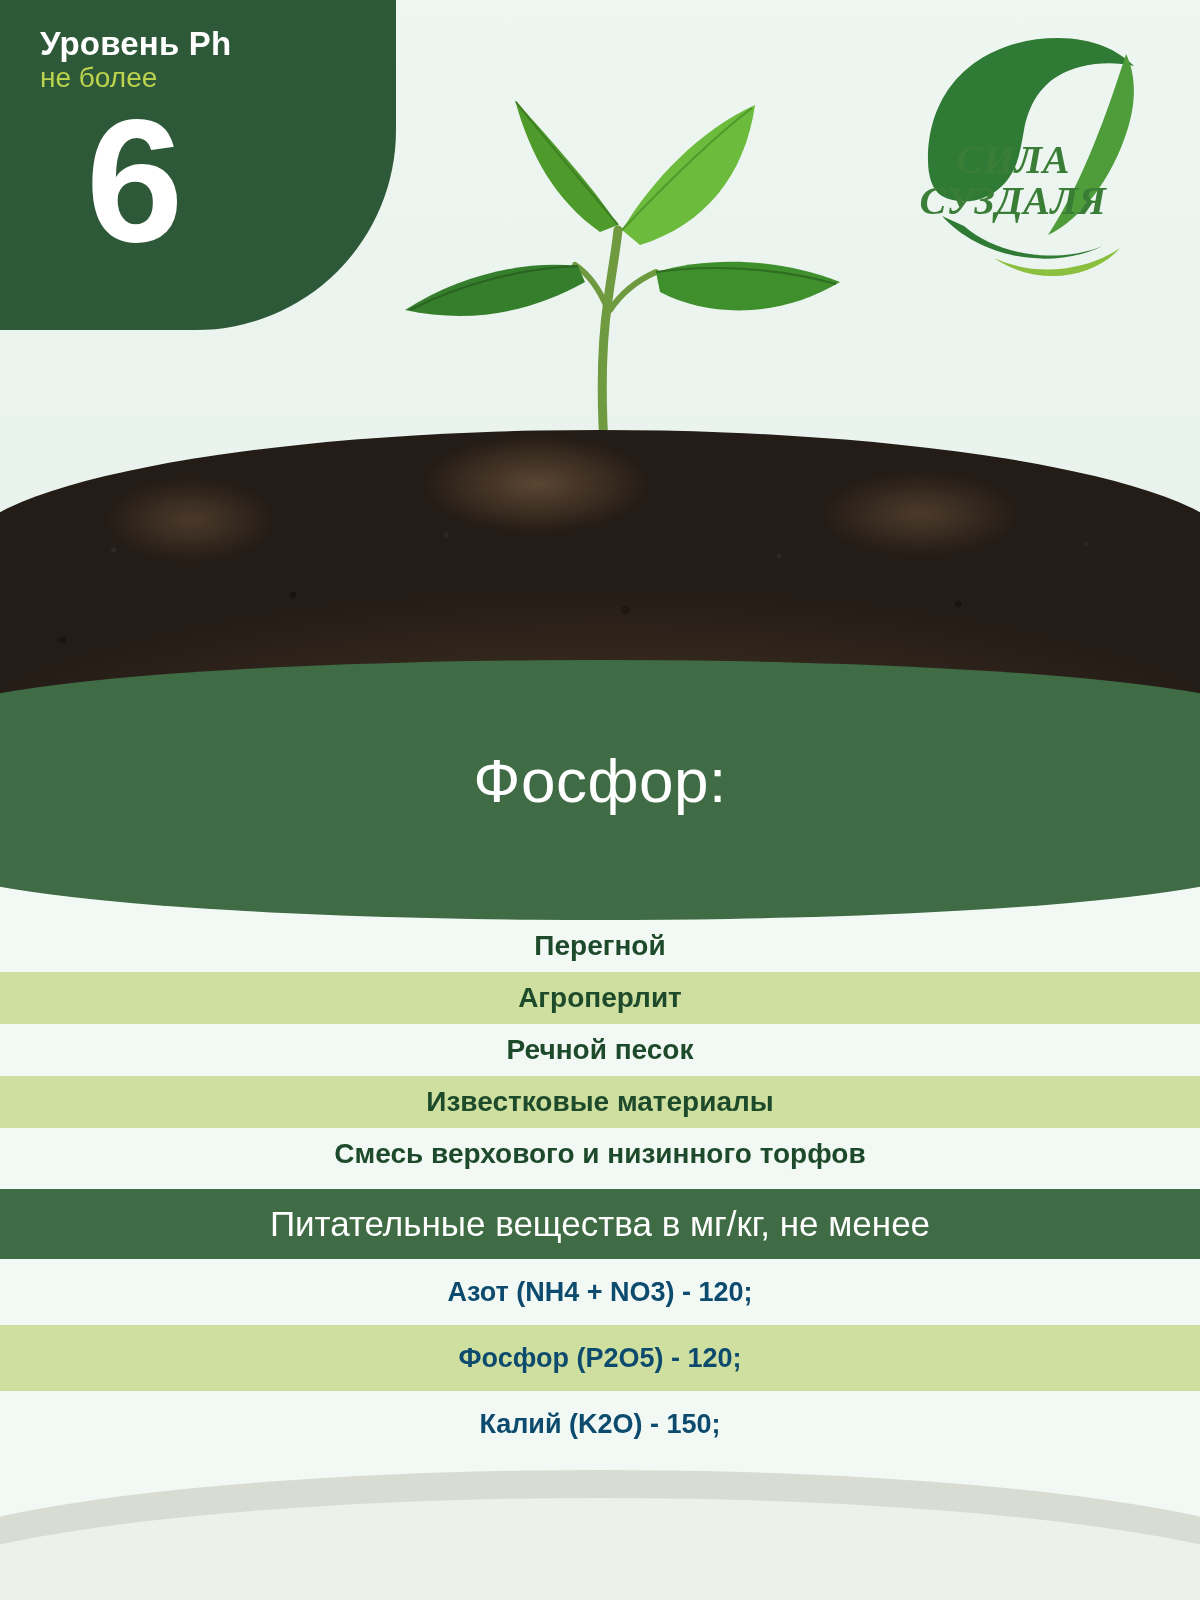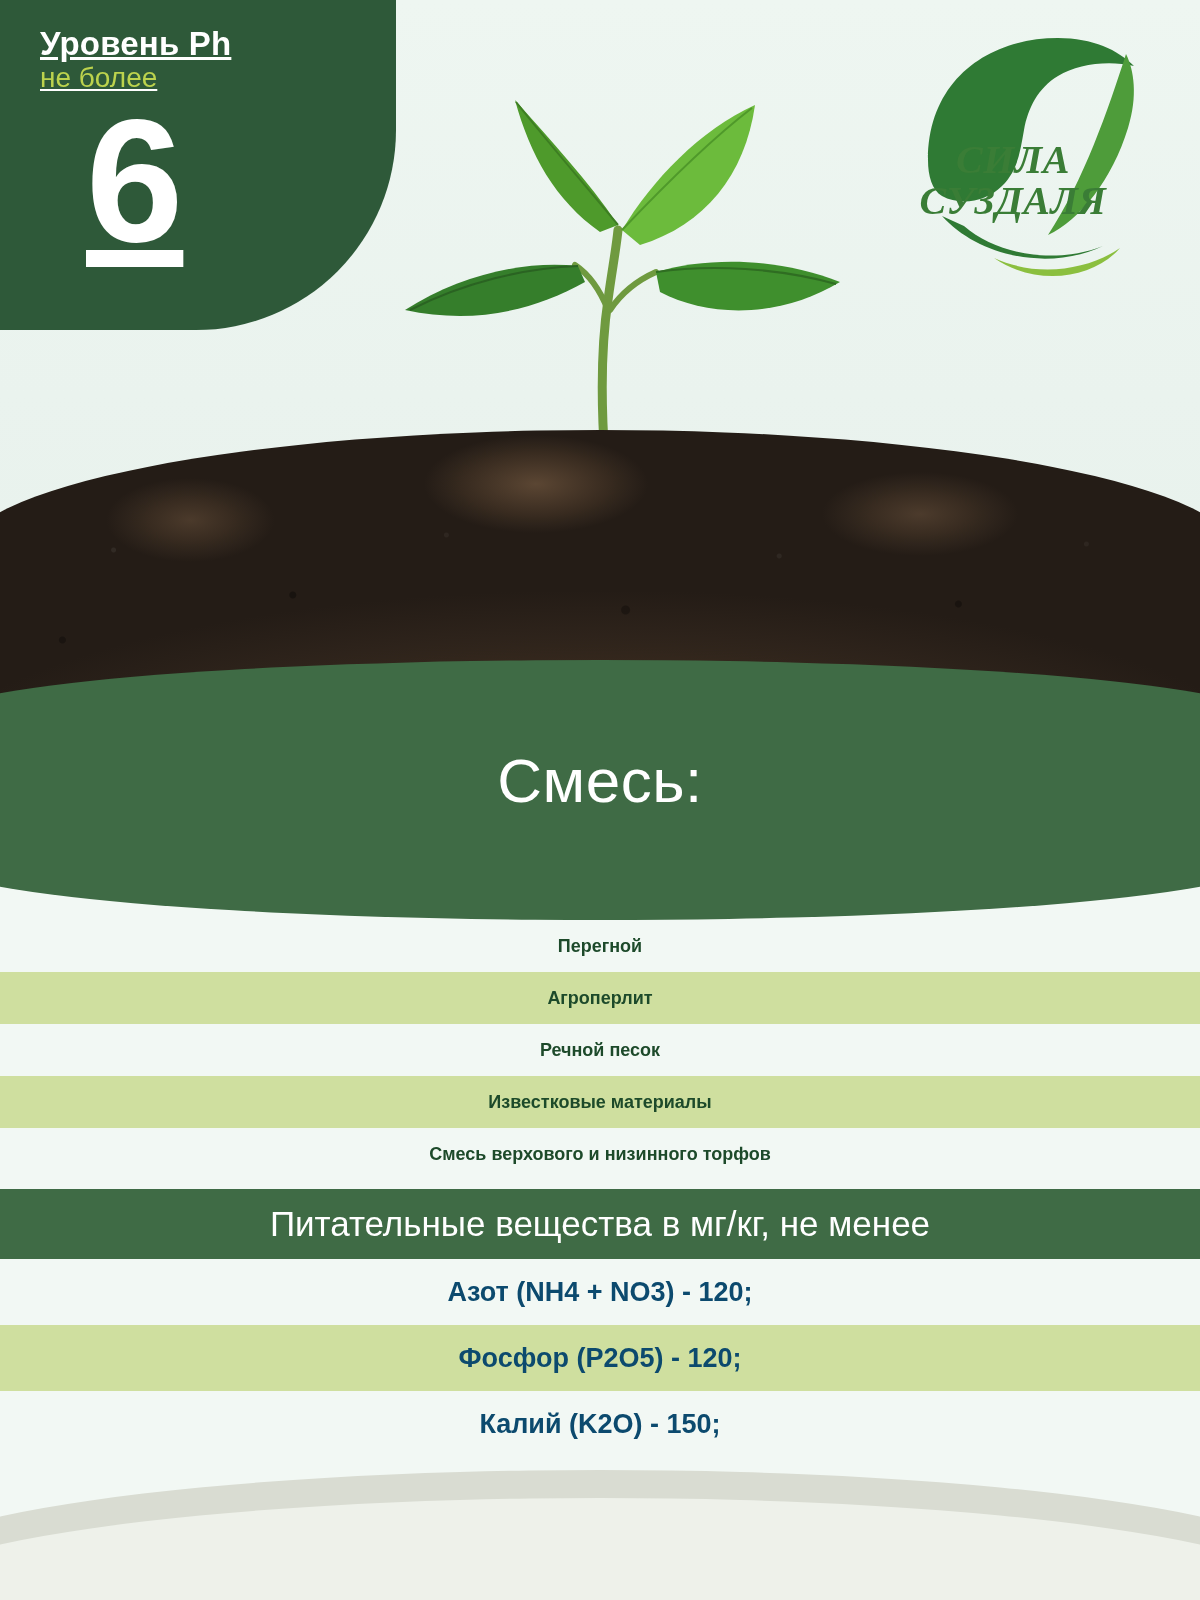--- a/index.html
+++ b/index.html
@@ -74,21 +74,20 @@
   .ph-badge {
     position: absolute;
     left: 0; top: 0;
     width: 396px;
     height: 330px;
     background: #2e5939;
     border-bottom-right-radius: 200px;
     color: #ffffff;
     padding: 26px 0 0 40px;
     z-index: 5;
-    text-decoration: underline;
   }
   .ph-title {
     font-size: 33px;
     font-weight: bold;
     letter-spacing: .2px;
     line-height: 1.1;
   }
   .ph-sub {
     font-size: 28px;
     color: #bcd34d;
@@ -157,21 +156,21 @@
     top: 920px;
     width: 1200px;
     z-index: 3;
   }
   .row {
     width: 1200px;
     height: 52px;
     display: flex;
     align-items: center;
     justify-content: center;
-    font-size: 18px;
+    font-size: 28px;
     font-weight: bold;
     color: #1d4a2a;
   }
   .row.alt { background: #cfdf9f; }
   .row.plain { background: transparent; }
 
   .nutrient-header {
     width: 1200px;
     height: 70px;
     margin-top: 9px;
@@ -264,21 +263,21 @@
       <path d="M44 196 C80 236 150 252 205 226 C160 244 100 236 66 206 Z" fill="#2f7a34"></path>
       <path d="M96 238 C140 258 190 250 222 228 C196 258 140 268 96 238 Z" fill="#8bbf3f"></path>
     </svg>
     <div class="logo-text">
       <div>СИЛА</div>
       <div>СУЗДАЛЯ</div>
     </div>
   </div>
 
   <div class="composition-band"></div>
-  <div class="composition-title">Смесь:</div>
+  <div class="composition-title">Фосфор:</div>
 
   <div class="list">
     <div class="row plain">
       <span>Перегной</span>
     </div>
     <div class="row alt">
       <span>Агроперлит</span>
     </div>
     <div class="row plain">
       <span>Речной песок</span>

